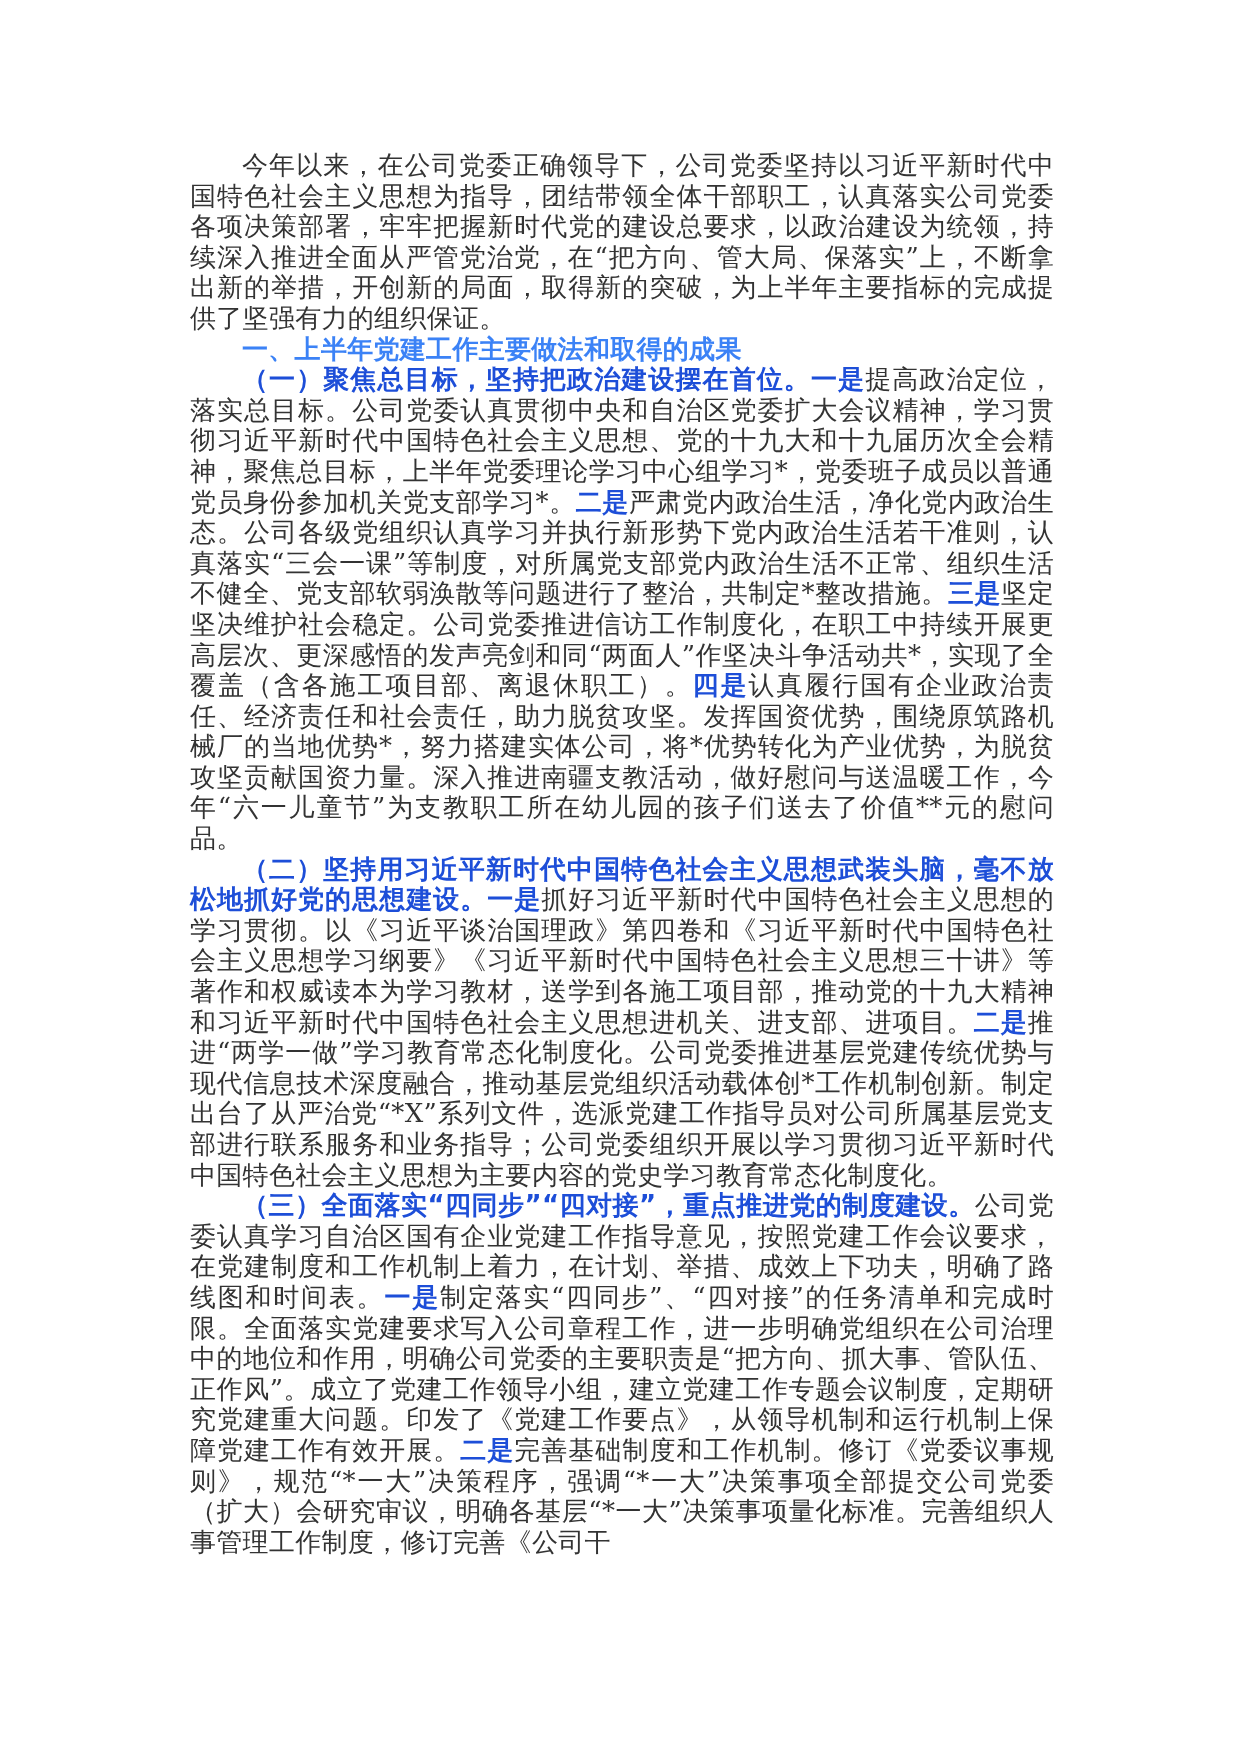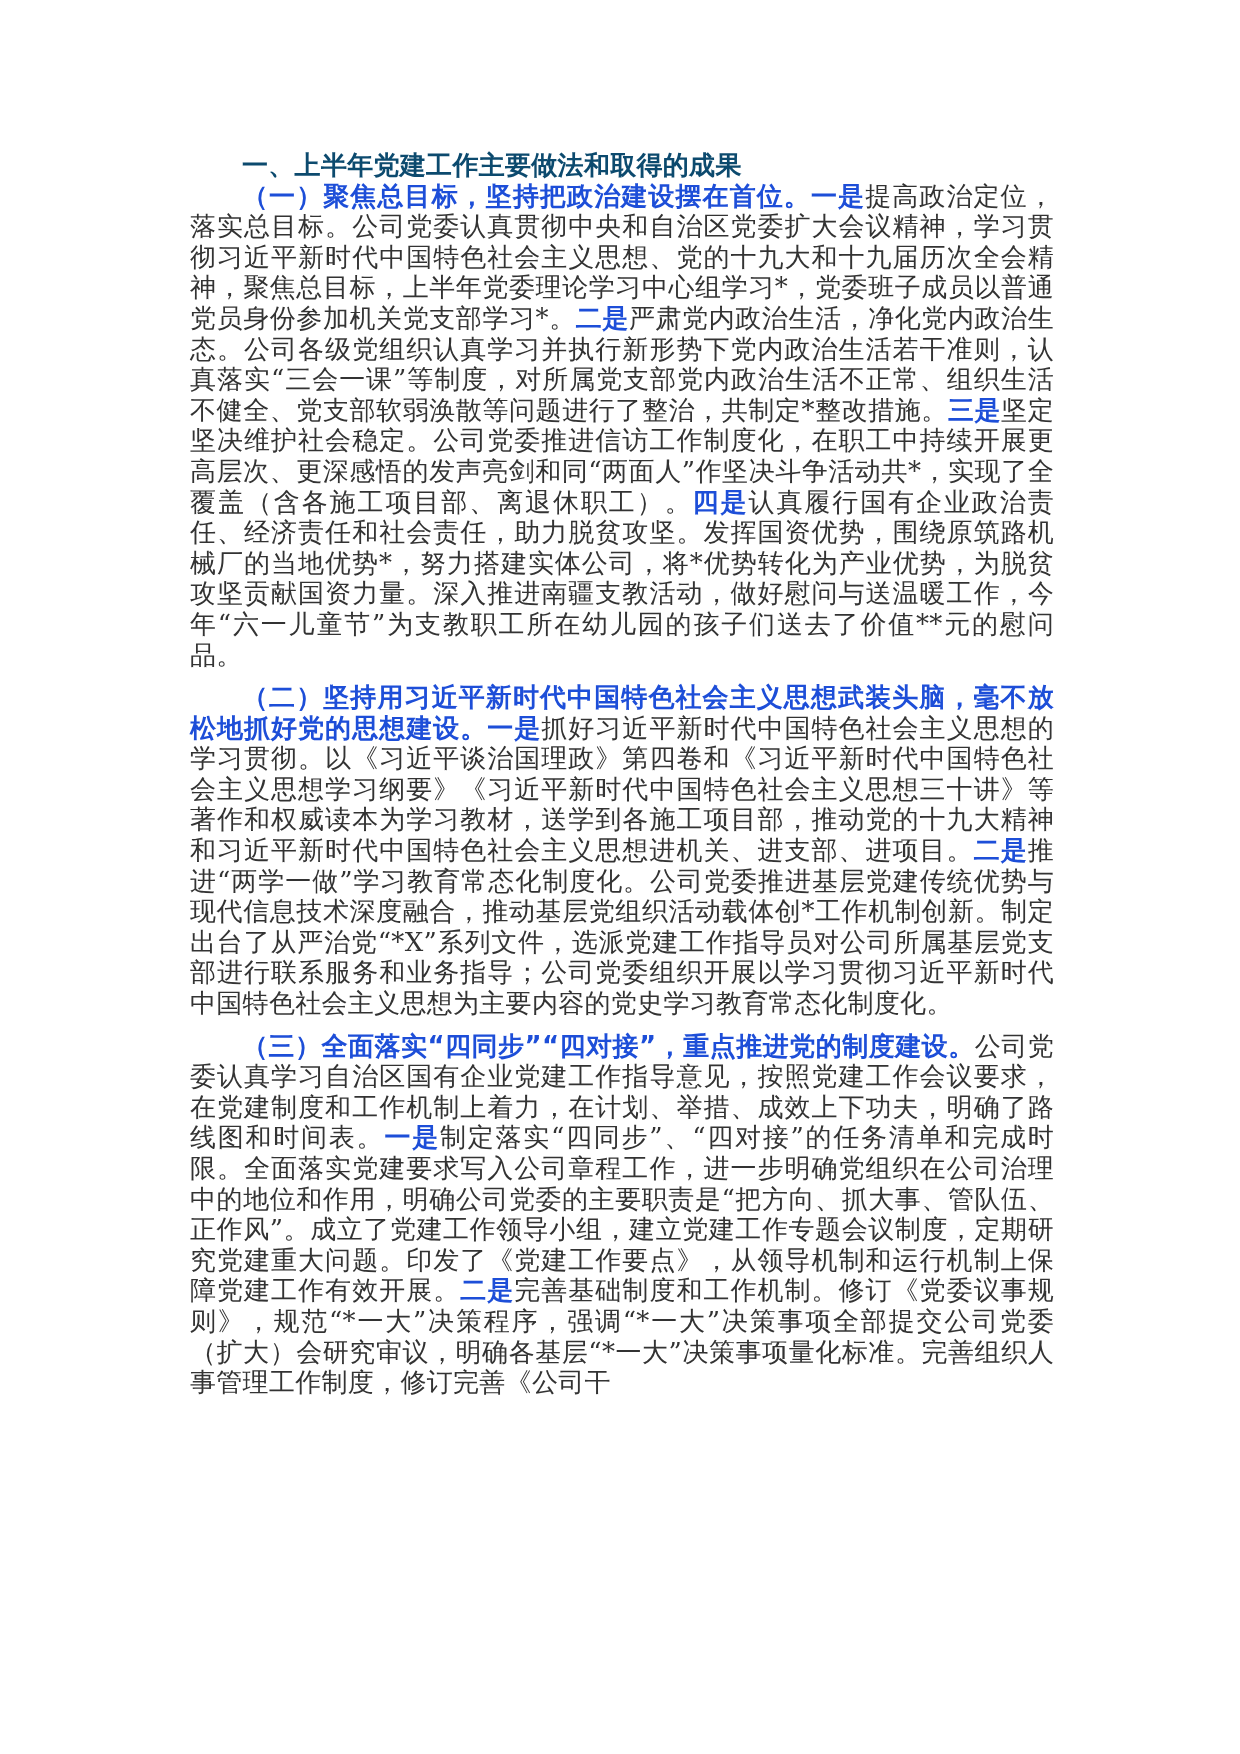--- a/index.html
+++ b/index.html
@@ -11,28 +11,29 @@
     width: 864px;
     font-family: "DejaVu Serif", "Liberation Serif", serif;
     font-size: 26px;
     line-height: 30.6px;
     color: #333333;
     text-align: justify;
     text-justify: inter-character;
     letter-spacing: 0.3px;
   }
   .para { margin: 0; text-indent: 2em; }
-  .para.spaced { margin-top: 12px; }
-  .heading { margin: 0; text-indent: 2em; font-weight: bold; color: #0c4a6e; font-family: "DejaVu Sans", "Liberation Sans", sans-serif; }
+  .para.spaced { margin-top: 0; }
+  .heading { margin: 0; text-indent: 2em; font-weight: bold; color: #3b82f6; font-family: "DejaVu Sans", "Liberation Sans", sans-serif; }
   b, .bold { font-weight: bold; color: #1d4ed8; font-family: "DejaVu Sans", "Liberation Sans", sans-serif; }
 </style>
 </head>
 <body>
 
 <div class="page">
+  <p class="para">今年以来，在公司党委正确领导下，公司党委坚持以习近平新时代中国特色社会主义思想为指导，团结带领全体干部职工，认真落实公司党委各项决策部署，牢牢把握新时代党的建设总要求，以政治建设为统领，持续深入推进全面从严管党治党，在“把方向、管大局、保落实”上，不断拿出新的举措，开创新的局面，取得新的突破，为上半年主要指标的完成提供了坚强有力的组织保证。</p>
 
   <p class="heading">一、上半年党建工作主要做法和取得的成果</p>
 
   <p class="para">
     <span class="bold">（一）聚焦总目标，坚持把政治建设摆在首位。</span><span class="bold">一是</span><span>提高政治定位，落实总目标。公司党委认真贯彻中央和自治区党委扩大会议精神，学习贯彻习近平新时代中国特色社会主义思想、党的十九大和十九届历次全会精神，聚焦总目标，上半年党委理论学习中心组学习*，党委班子成员以普通党员身份参加机关党支部学习*。</span><span class="bold">二是</span><span>严肃党内政治生活，净化党内政治生态。公司各级党组织认真学习并执行新形势下党内政治生活若干准则，认真落实“三会一课”等制度，对所属党支部党内政治生活不正常、组织生活不健全、党支部软弱涣散等问题进行了整治，共制定*整改措施。</span><span class="bold">三是</span><span>坚定坚决维护社会稳定。公司党委推进信访工作制度化，在职工中持续开展更高层次、更深感悟的发声亮剑和同“两面人”作坚决斗争活动共*，实现了全覆盖（含各施工项目部、离退休职工）。</span><span class="bold">四是</span><span>认真履行国有企业政治责任、经济责任和社会责任，助力脱贫攻坚。发挥国资优势，围绕原筑路机械厂的当地优势*，努力搭建实体公司，将*优势转化为产业优势，为脱贫攻坚贡献国资力量。深入推进南疆支教活动，做好慰问与送温暖工作，今年“六一儿童节”为支教职工所在幼儿园的孩子们送去了价值**元的慰问品。</span>
   </p>
 
   <p class="para spaced">
     <span class="bold">（二）坚持用习近平新时代中国特色社会主义思想武装头脑，毫不放松地抓好党的思想建设。</span><span class="bold">一是</span><span>抓好习近平新时代中国特色社会主义思想的学习贯彻。以《习近平谈治国理政》第四卷和《习近平新时代中国特色社会主义思想学习纲要》《习近平新时代中国特色社会主义思想三十讲》等著作和权威读本为学习教材，送学到各施工项目部，推动党的十九大精神和习近平新时代中国特色社会主义思想进机关、进支部、进项目。</span><span class="bold">二是</span><span>推进“两学一做”学习教育常态化制度化。公司党委推进基层党建传统优势与现代信息技术深度融合，推动基层党组织活动载体创*工作机制创新。制定出台了从严治党“*X”系列文件，选派党建工作指导员对公司所属基层党支部进行联系服务和业务指导；公司党委组织开展以学习贯彻习近平新时代中国特色社会主义思想为主要内容的党史学习教育常态化制度化。</span>
   </p>

